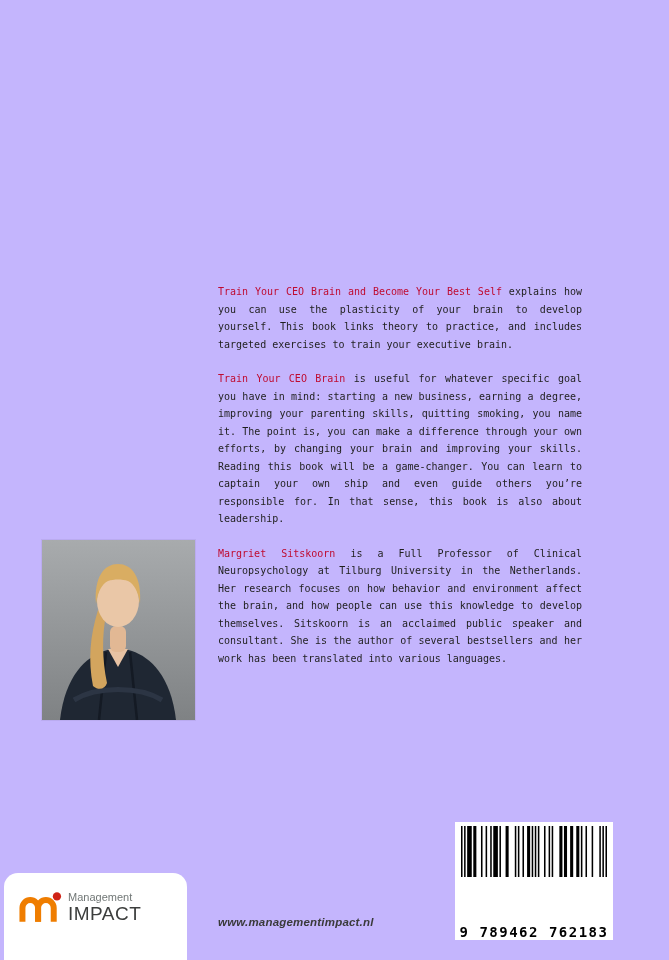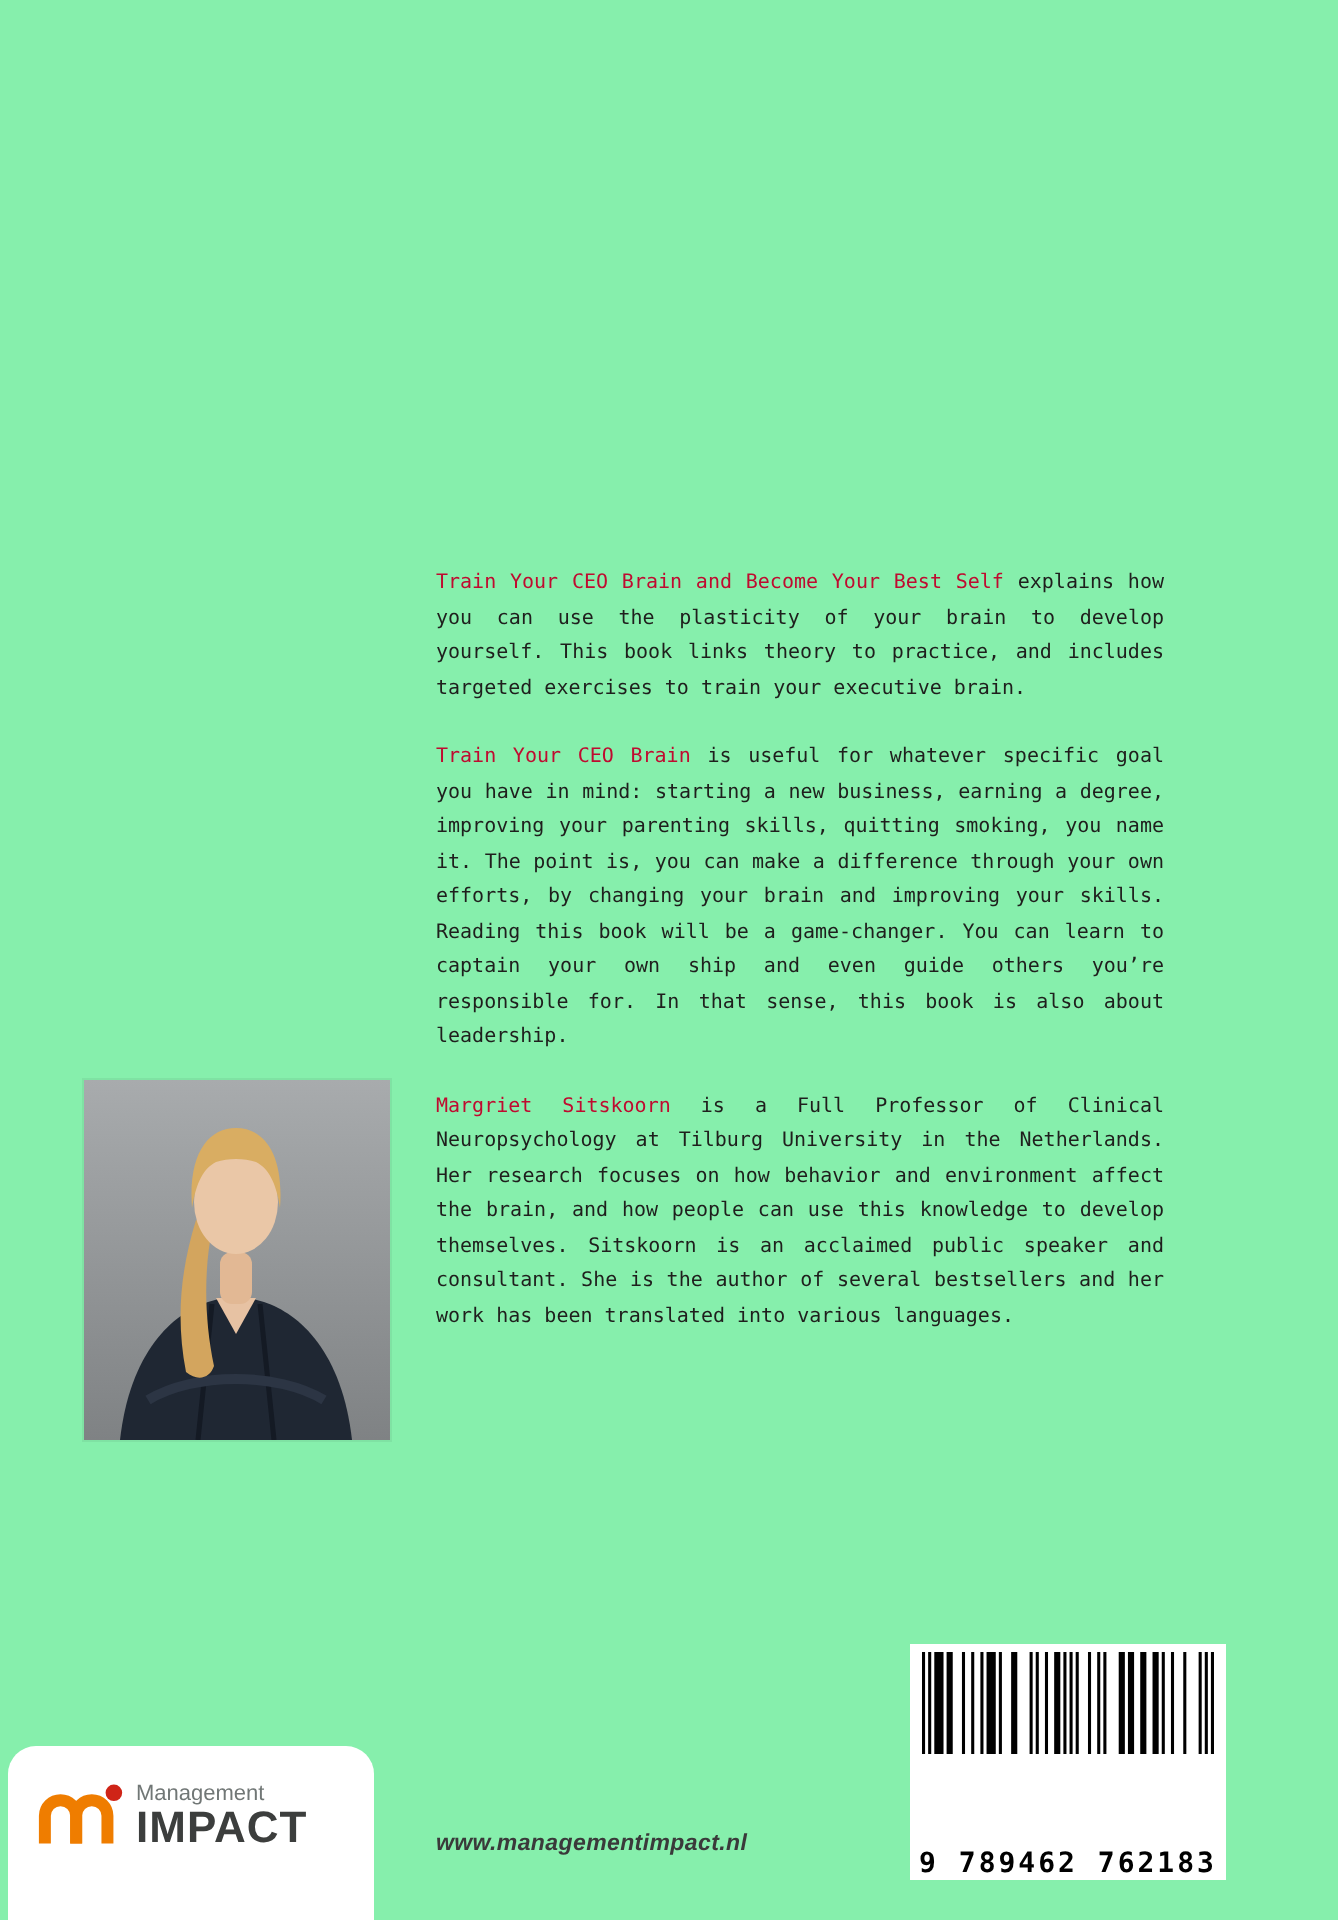--- a/index.html
+++ b/index.html
@@ -1,19 +1,19 @@
 <!DOCTYPE html>
 <html><head>
 <meta charset="utf-8">
 <style>
   html,body{margin:0;padding:0;background:#ffffff;}
   .cover{
     position:relative;
     width:669px;height:960px;
-    background:#86efac;
+    background:#c4b5fd;
     overflow:hidden;
     font-family:"DejaVu Sans Mono", monospace;
   }
   
   .text-column{
     position:absolute;left:218px;top:283px;width:364px;
     color:#1f1f1d;
     font-size:10px;line-height:17.5px;
     text-align:justify;
   }
@@ -29,21 +29,21 @@
   .publisher-card{
     position:absolute;left:4px;top:873px;width:183px;height:111px;
     background:#ffffff;border-radius:14px 14px 0 0;
     box-sizing:border-box;padding:17px 0 0 12px;
   }
   .logo-row{display:flex;align-items:flex-start;}
   .logo-mark{flex:0 0 auto;}
   .logo-text{margin-left:6px;display:flex;flex-direction:column;
     font-family:"Liberation Sans", sans-serif;}
   .logo-top{font-size:11px;color:#717776;line-height:14px;}
-  .logo-bottom{font-size:22px;font-weight:bold;color:#3c3e3d;line-height:20px;letter-spacing:0.5px;}
+  .logo-bottom{font-size:19px;font-weight:normal;color:#3c3e3d;line-height:20px;letter-spacing:0.5px;}
   
   .website{
     position:absolute;left:218px;top:916px;
     font-family:"Liberation Sans", sans-serif;
     font-size:11.5px;font-weight:bold;color:#3a3a3a;letter-spacing:0.2px;font-style:italic;
   }
   
   .barcode-box{
     position:absolute;left:455px;top:822px;width:158px;height:118px;
     background:#ffffff;

